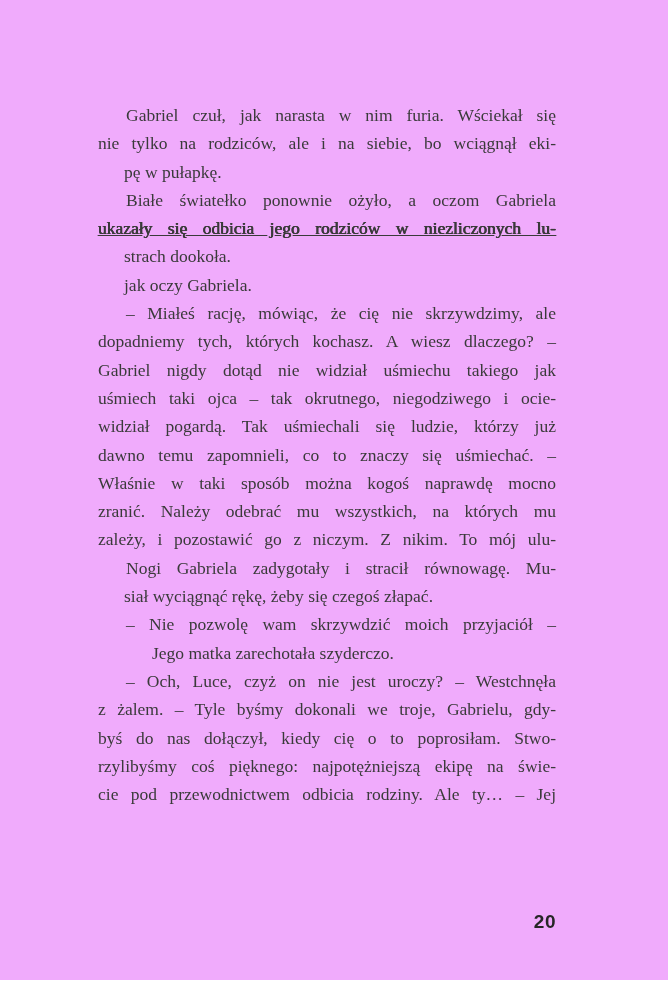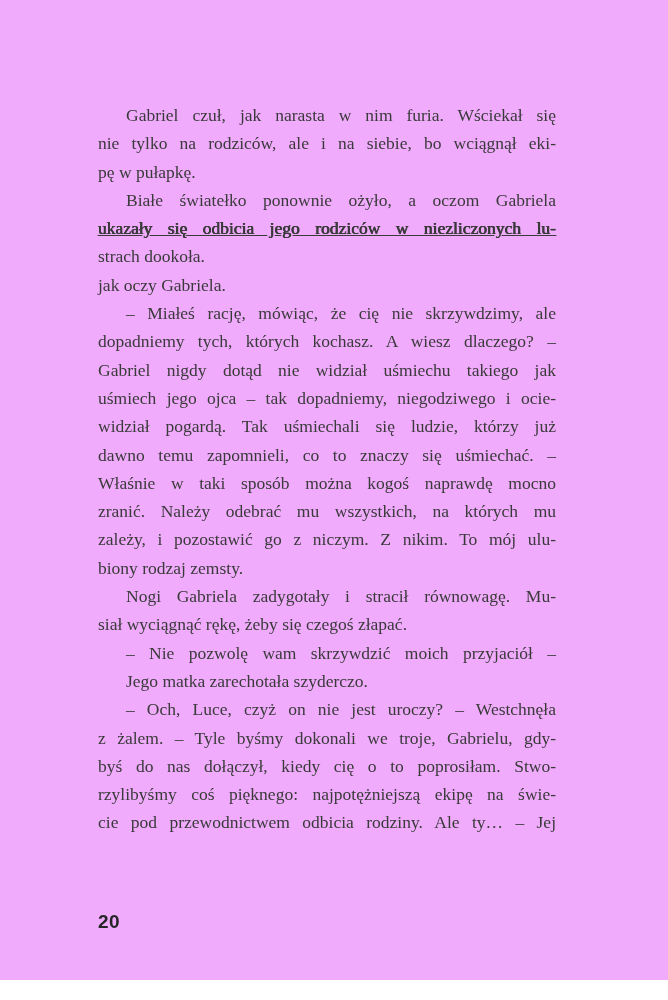--- a/index.html
+++ b/index.html
@@ -24,30 +24,30 @@
     font-size: 17.5px;
     line-height: 28.3px;
     -webkit-font-smoothing: antialiased;
   }
   .para { margin: 0; padding: 0; }
   .line {
     text-align: justify;
     text-align-last: justify;
     white-space: normal;
   }
-  .line.final { text-align-last: left; }
+  .line.final { text-align-last: left; margin-left: 26px; }
   .line.first { text-indent: 28px; }
   
   .line.dark { text-shadow: 0.35px 0 0 currentColor, -0.35px 0 0 currentColor; text-decoration: underline; }
   .page-number {
     position: absolute;
     left: 98px;
     top: 911px;
     width: 458px;
-    text-align: left;
+    text-align: right;
     font-family: "Liberation Sans", sans-serif;
     font-weight: 700;
     font-size: 19px;
     color: #262626;
     letter-spacing: 0.5px;
   }
 </style>
 </head>
 <body>
 
@@ -63,27 +63,26 @@
         <div class="line dark">ukazały się odbicia jego rodziców w niezliczonych lu-</div>
         <div class="line final">strach dookoła.</div>
       </div>
       <div class="para">
         <div class="line final">jak oczy Gabriela.</div>
       </div>
       <div class="para">
         <div class="line first">– Miałeś rację, mówiąc, że cię nie skrzywdzimy, ale</div>
         <div class="line">dopadniemy tych, których kochasz. A wiesz dlaczego? –</div>
         <div class="line">Gabriel nigdy dotąd nie widział uśmiechu takiego jak</div>
-        <div class="line">uśmiech jego ojca – tak dopadniemy, niegodziwego i ocie-</div>
+        <div class="line">uśmiech taki ojca – tak okrutnego, niegodziwego i ocie-</div>
         <div class="line">widział pogardą. Tak uśmiechali się ludzie, którzy już</div>
         <div class="line">dawno temu zapomnieli, co to znaczy się uśmiechać. –</div>
         <div class="line">Właśnie w taki sposób można kogoś naprawdę mocno</div>
         <div class="line">zranić. Należy odebrać mu wszystkich, na których mu</div>
         <div class="line">zależy, i pozostawić go z niczym. Z nikim. To mój ulu-</div>
-        <div class="line final">biony rodzaj zemsty.</div>
       </div>
       <div class="para">
         <div class="line first">Nogi Gabriela zadygotały i stracił równowagę. Mu-</div>
         <div class="line final">siał wyciągnąć rękę, żeby się czegoś złapać.</div>
       </div>
       <div class="para">
         <div class="line first">– Nie pozwolę wam skrzywdzić moich przyjaciół –</div>
       </div>
       <div class="para">
         <div class="line first final">Jego matka zarechotała szyderczo.</div>

